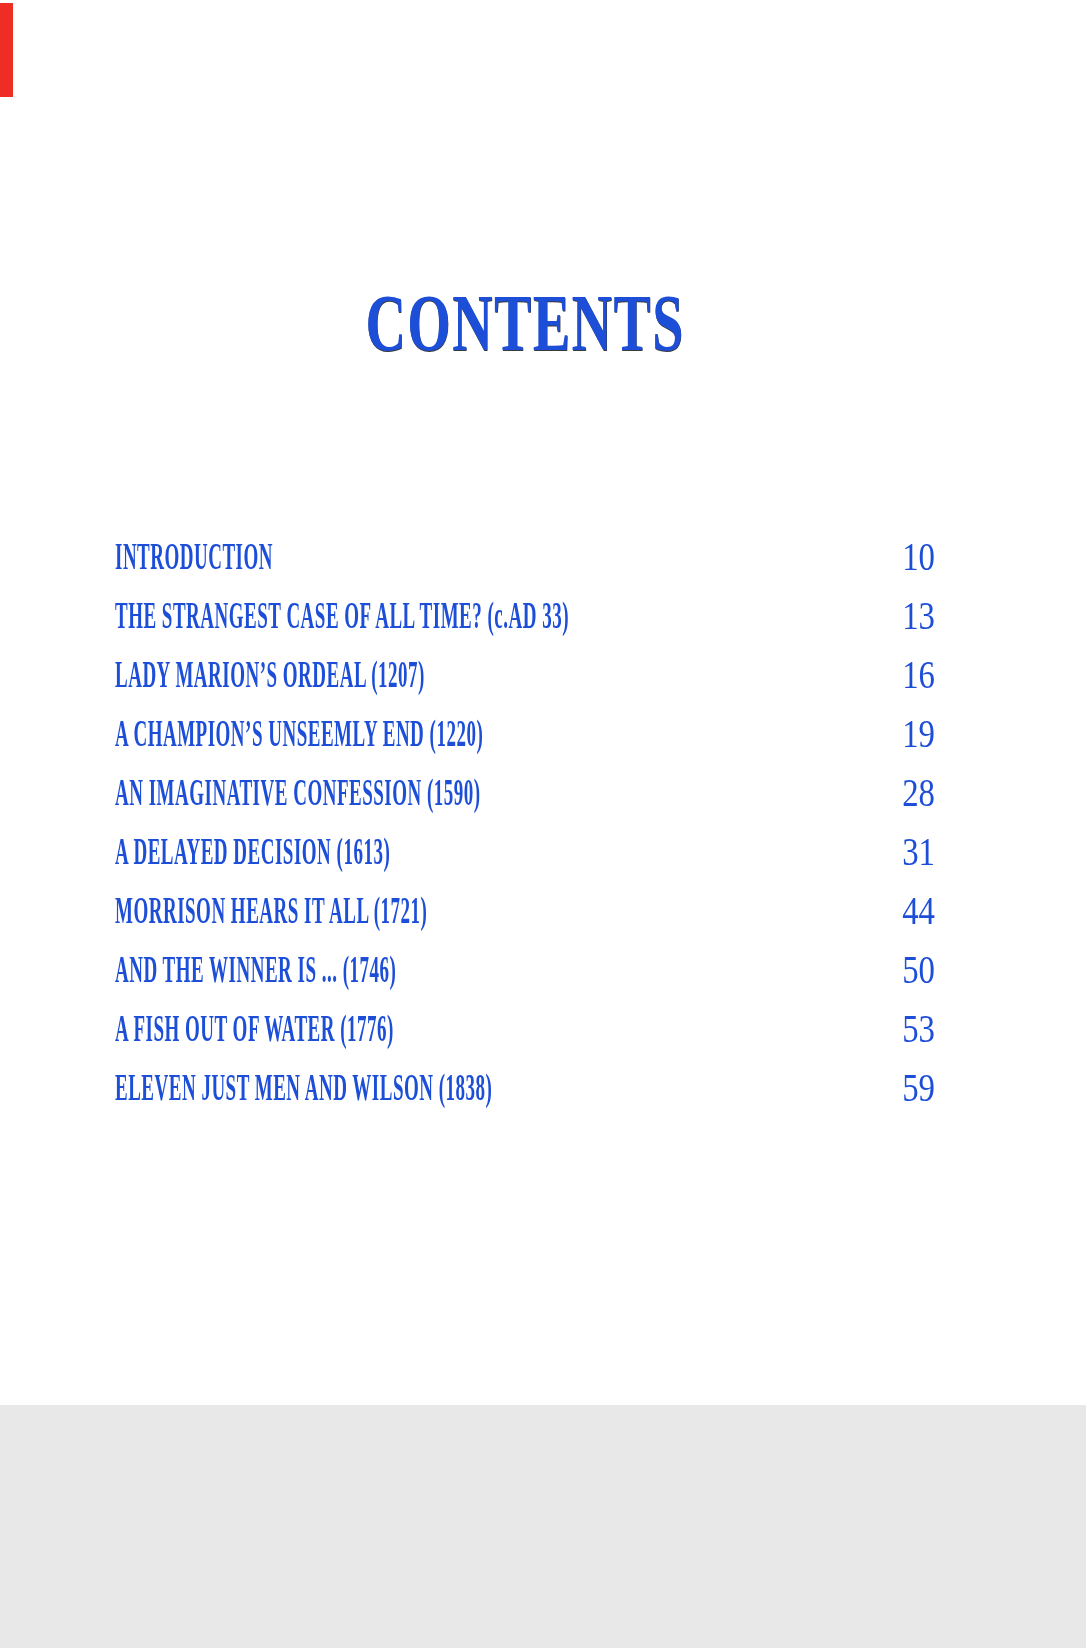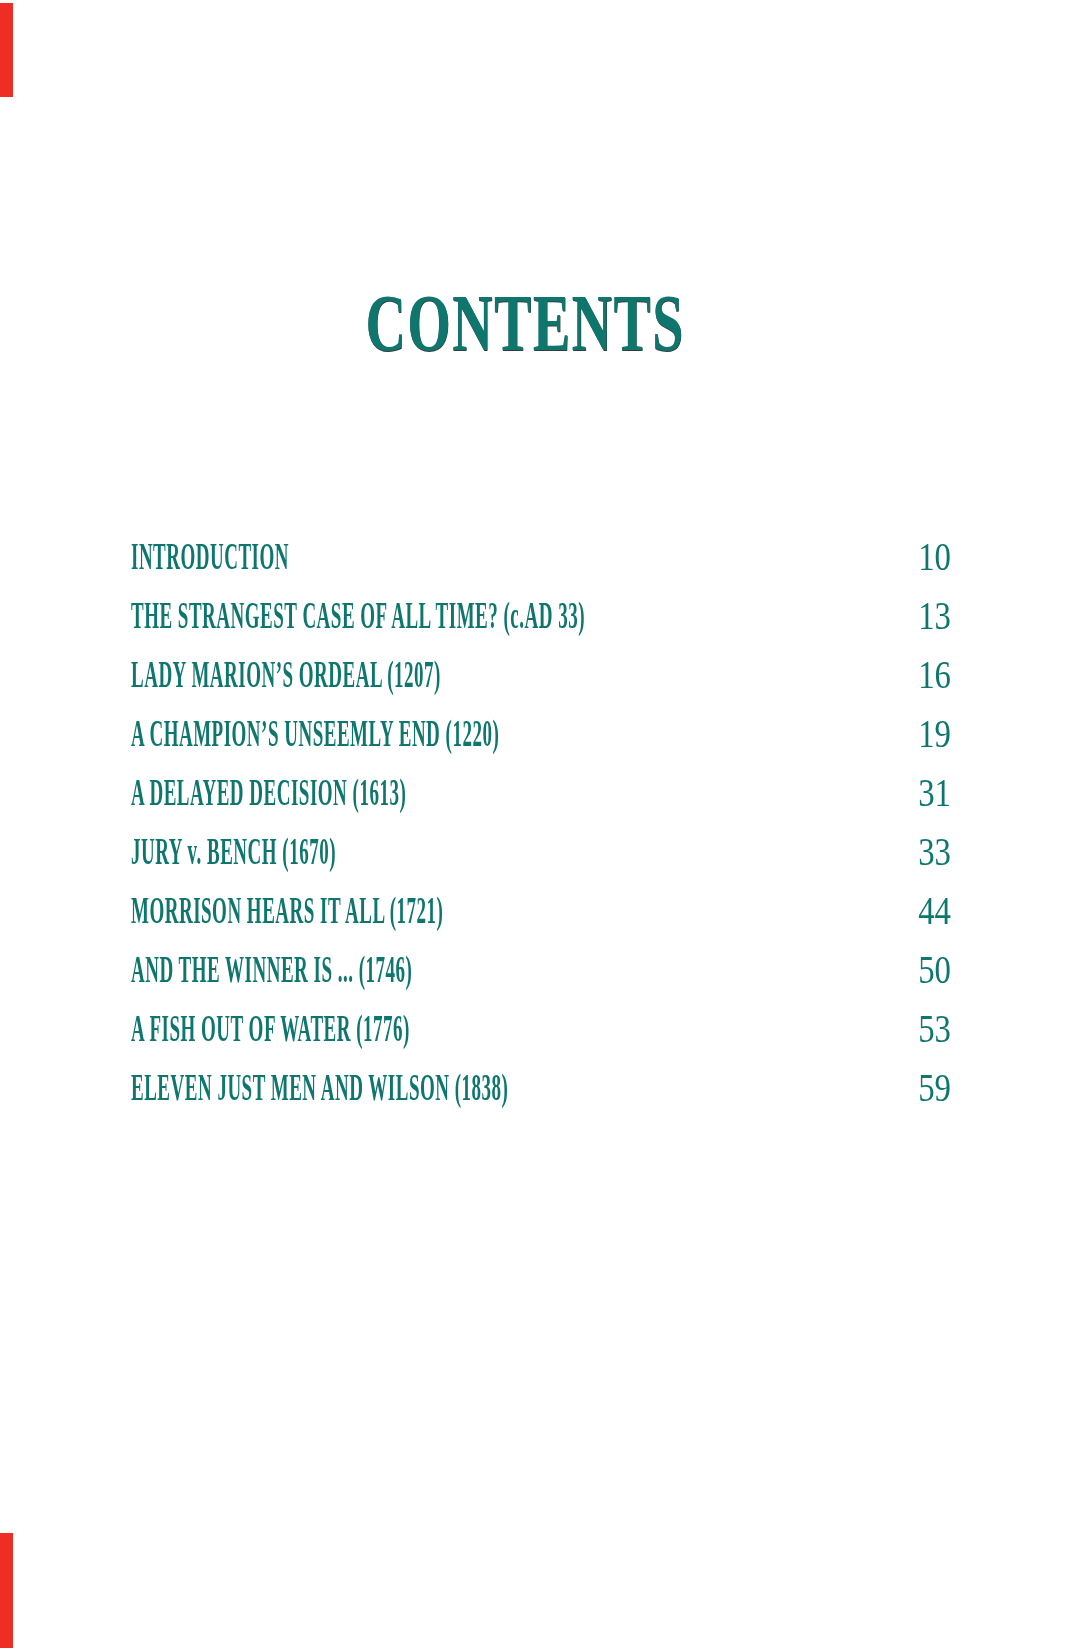--- a/index.html
+++ b/index.html
@@ -1,23 +1,23 @@
 <!DOCTYPE html>
 <html><head>
 <meta charset="utf-8">
 <style>
   html, body { margin: 0; padding: 0; background: #e8e8e8; }
   .page {
     position: relative;
     width: 1086px;
-    height: 1648px;
+    height: 1405px;
     background: #ffffff;
     overflow: hidden;
     font-family: "Liberation Serif", "DejaVu Serif", serif;
-    color: #0f766e;
+    color: #1d4ed8;
   }
   .edge-marker {
     position: absolute;
     left: 0;
     width: 13px;
     background: #ee2e24;
   }
   .edge-marker.top { top: 3px; height: 94px; }
   .edge-marker.bottom { top: 1533px; height: 115px; }
 
@@ -35,21 +35,21 @@
     font-weight: 700;
     letter-spacing: 2px;
     white-space: nowrap;
     transform: scaleX(0.70);
     transform-origin: 50% 50%;
     text-shadow: 0.5px 0.5px 0 #3a3a3a;
   }
 
   .toc {
     position: absolute;
-    left: 131px;
+    left: 115px;
     top: 527px;
     width: 820px;
   }
   .toc-row {
     position: relative;
     height: 59px;
   }
   .entry-title {
     position: absolute;
     left: 0;
@@ -96,26 +96,26 @@
     </div>
     <div class="toc-row">
       <span class="entry-title">LADY MARION’S ORDEAL (1207)</span>
       <span class="entry-page">16</span>
     </div>
     <div class="toc-row">
       <span class="entry-title">A CHAMPION’S UNSEEMLY END (1220)</span>
       <span class="entry-page">19</span>
     </div>
     <div class="toc-row">
+      <span class="entry-title">AN IMAGINATIVE CONFESSION (1590)</span>
+      <span class="entry-page">28</span>
+    </div>
+    <div class="toc-row">
       <span class="entry-title">A DELAYED DECISION (1613)</span>
       <span class="entry-page">31</span>
-    </div>
-    <div class="toc-row">
-      <span class="entry-title">JURY v. BENCH (1670)</span>
-      <span class="entry-page">33</span>
     </div>
     <div class="toc-row">
       <span class="entry-title">MORRISON HEARS IT ALL (1721)</span>
       <span class="entry-page">44</span>
     </div>
     <div class="toc-row">
       <span class="entry-title">AND THE WINNER IS ... (1746)</span>
       <span class="entry-page">50</span>
     </div>
     <div class="toc-row">

